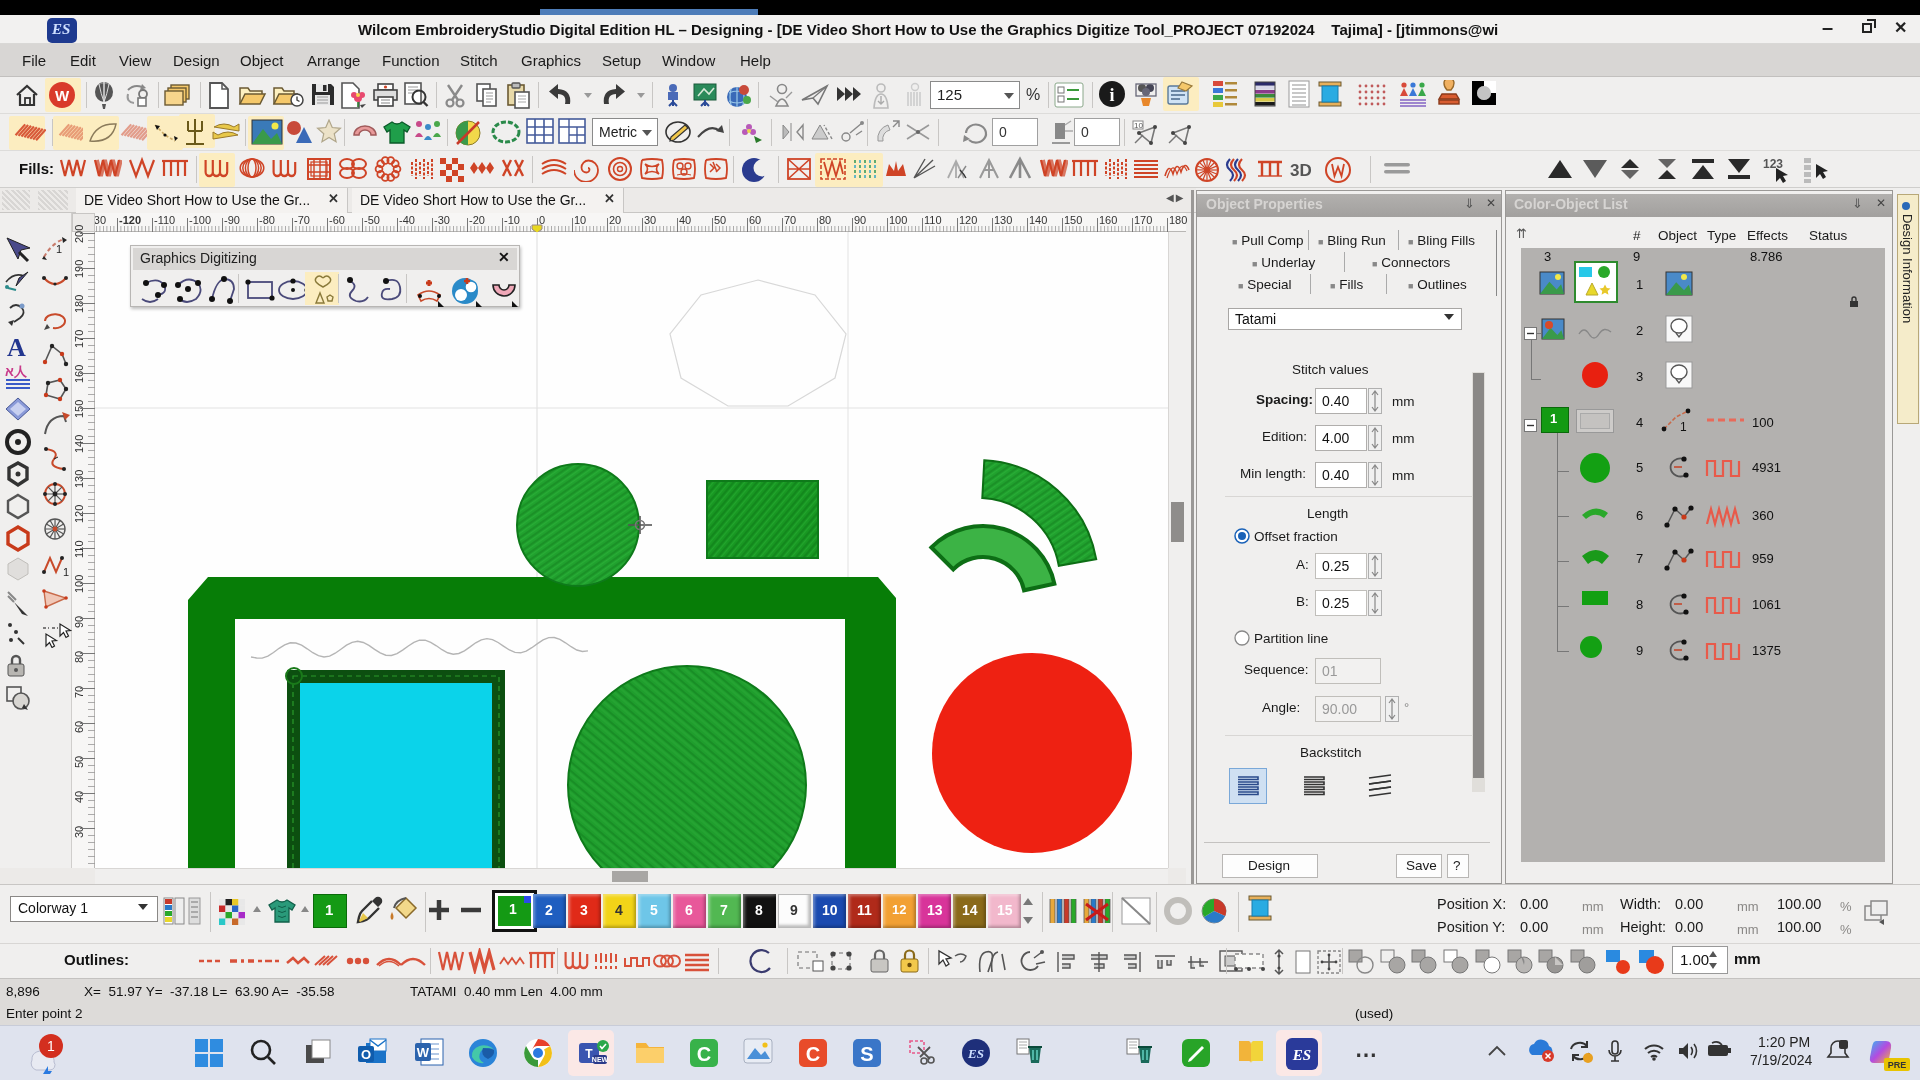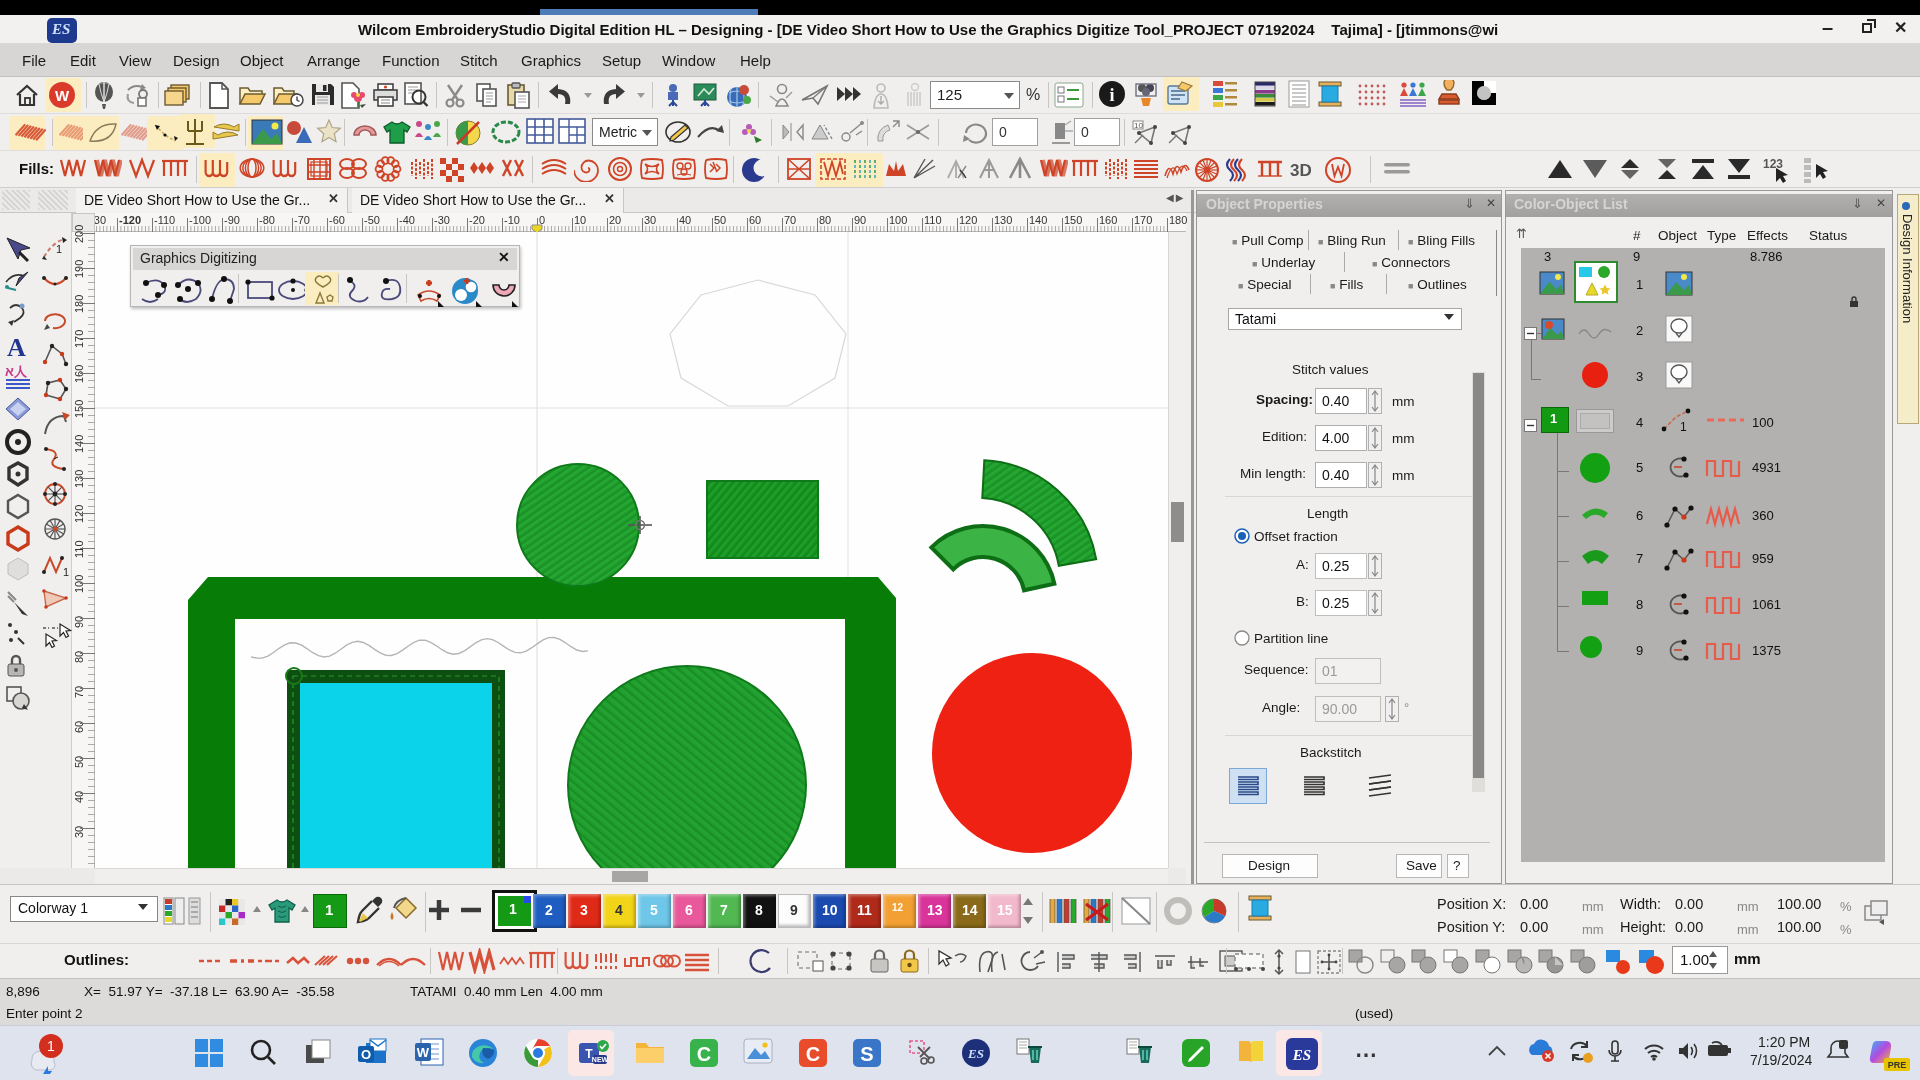--- a/index.html
+++ b/index.html
@@ -2342,21 +2342,21 @@
 <div style="position:absolute;left:720px;top:902px;white-space:nowrap;font-size:14px;color:#fff;font-weight:bold;">7</div>
 <div style="position:absolute;left:743px;top:894px;width:33px;height:34px;background:#111;box-shadow:inset -2px -2px 3px rgba(0,0,0,0.25), inset 2px 2px 3px rgba(255,255,255,0.35);"></div>
 <div style="position:absolute;left:755px;top:902px;white-space:nowrap;font-size:14px;color:#fff;font-weight:bold;">8</div>
 <div style="position:absolute;left:778px;top:894px;width:33px;height:34px;background:#fcfcfc;border:1px solid #bbb;box-shadow:inset -2px -2px 3px rgba(0,0,0,0.25), inset 2px 2px 3px rgba(255,255,255,0.35);"></div>
 <div style="position:absolute;left:790px;top:902px;white-space:nowrap;font-size:14px;color:#333;font-weight:bold;">9</div>
 <div style="position:absolute;left:813px;top:894px;width:33px;height:34px;background:#1a4ab0;box-shadow:inset -2px -2px 3px rgba(0,0,0,0.25), inset 2px 2px 3px rgba(255,255,255,0.35);"></div>
 <div style="position:absolute;left:822px;top:902px;white-space:nowrap;font-size:14px;color:#fff;font-weight:bold;">10</div>
 <div style="position:absolute;left:848px;top:894px;width:33px;height:34px;background:#b02a1a;box-shadow:inset -2px -2px 3px rgba(0,0,0,0.25), inset 2px 2px 3px rgba(255,255,255,0.35);"></div>
 <div style="position:absolute;left:857px;top:902px;white-space:nowrap;font-size:14px;color:#fff;font-weight:bold;">11</div>
 <div style="position:absolute;left:883px;top:894px;width:33px;height:34px;background:#f2a033;box-shadow:inset -2px -2px 3px rgba(0,0,0,0.25), inset 2px 2px 3px rgba(255,255,255,0.35);"></div>
-<div style="position:absolute;left:892px;top:902px;white-space:nowrap;font-size:10px;color:#fff;font-weight:bold;text-align:right;">12</div>
+<div style="position:absolute;left:892px;top:902px;white-space:nowrap;font-size:13px;color:#fff;font-weight:bold;text-align:right;">12</div>
 <div style="position:absolute;left:918px;top:894px;width:33px;height:34px;background:#d8349a;box-shadow:inset -2px -2px 3px rgba(0,0,0,0.25), inset 2px 2px 3px rgba(255,255,255,0.35);"></div>
 <div style="position:absolute;left:927px;top:902px;white-space:nowrap;font-size:14px;color:#fff;font-weight:bold;">13</div>
 <div style="position:absolute;left:953px;top:894px;width:33px;height:34px;background:#8a6a1a;box-shadow:inset -2px -2px 3px rgba(0,0,0,0.25), inset 2px 2px 3px rgba(255,255,255,0.35);"></div>
 <div style="position:absolute;left:962px;top:902px;white-space:nowrap;font-size:14px;color:#fff;font-weight:bold;">14</div>
 <div style="position:absolute;left:988px;top:894px;width:33px;height:34px;background:#f2b8cc;box-shadow:inset -2px -2px 3px rgba(0,0,0,0.25), inset 2px 2px 3px rgba(255,255,255,0.35);"></div>
 <div style="position:absolute;left:997px;top:902px;white-space:nowrap;font-size:14px;color:#fff;font-weight:bold;">15</div>
 <div style="position:absolute;left:1020px;top:894px;white-space:nowrap;">
     <svg width="16" height="34">
       <path d="M8 4 l5 7 h-10 z" fill="#777"></path>
       <path d="M8 30 l5 -7 h-10 z" fill="#777"></path>

